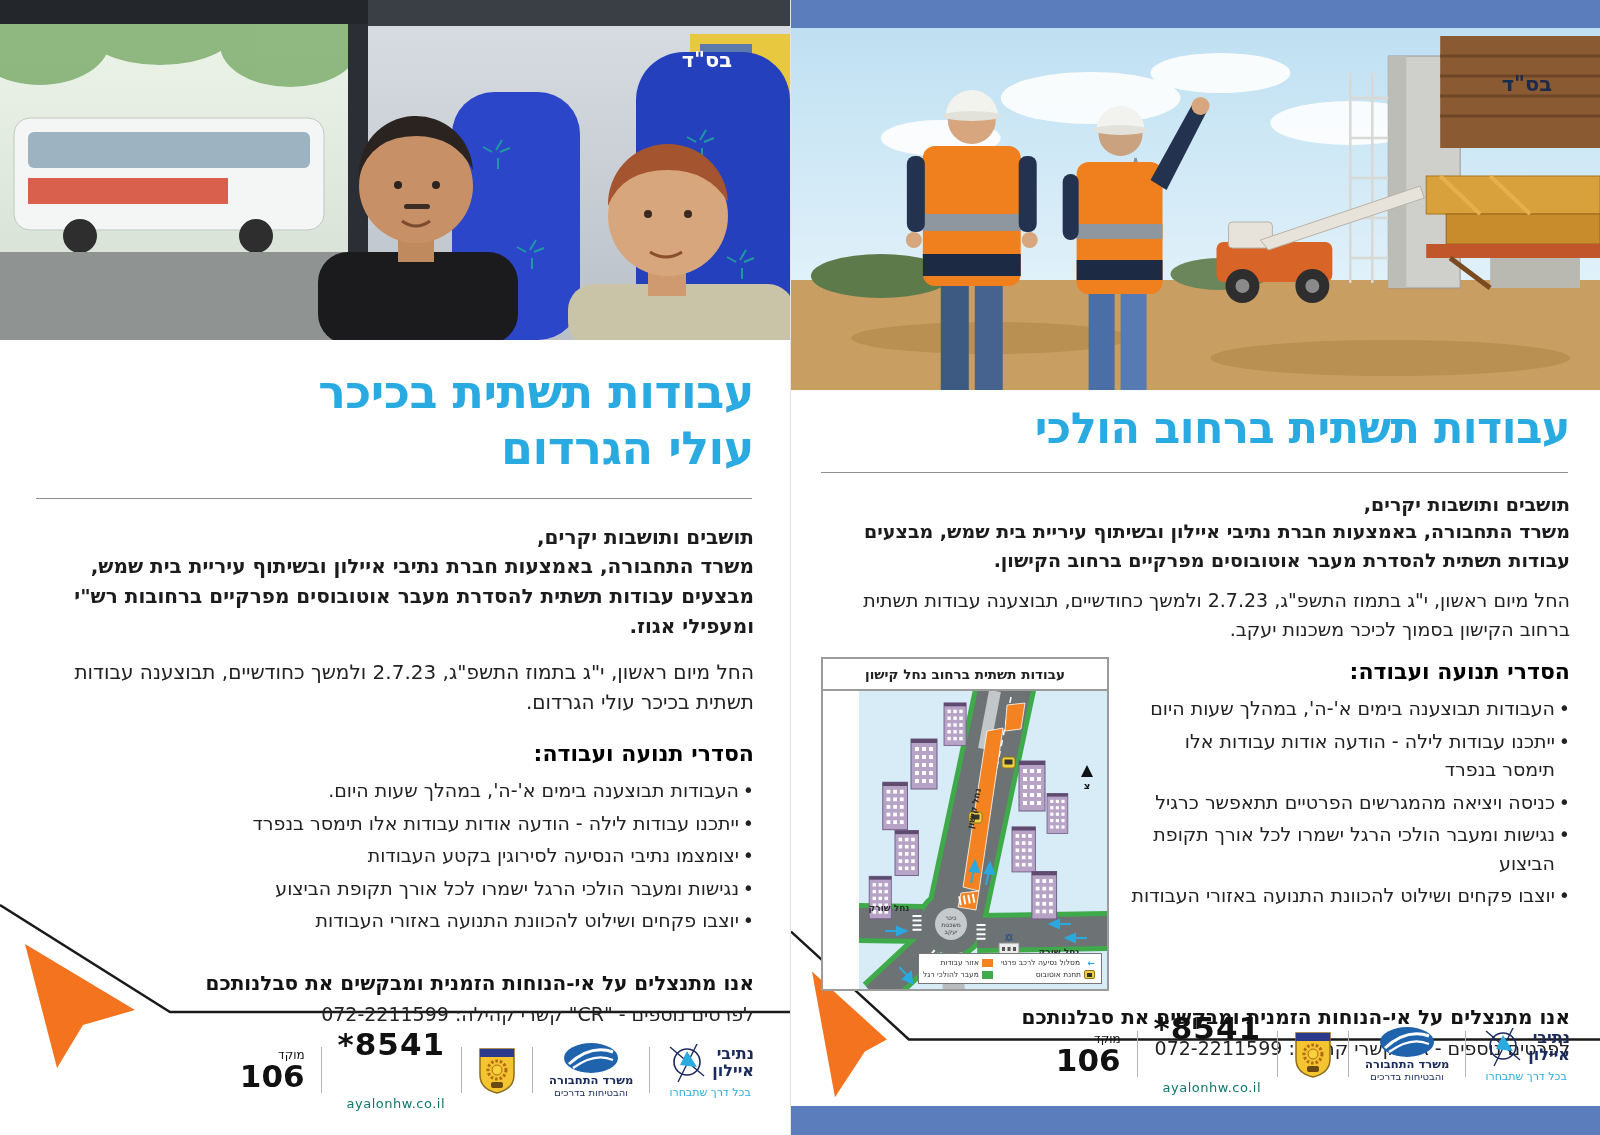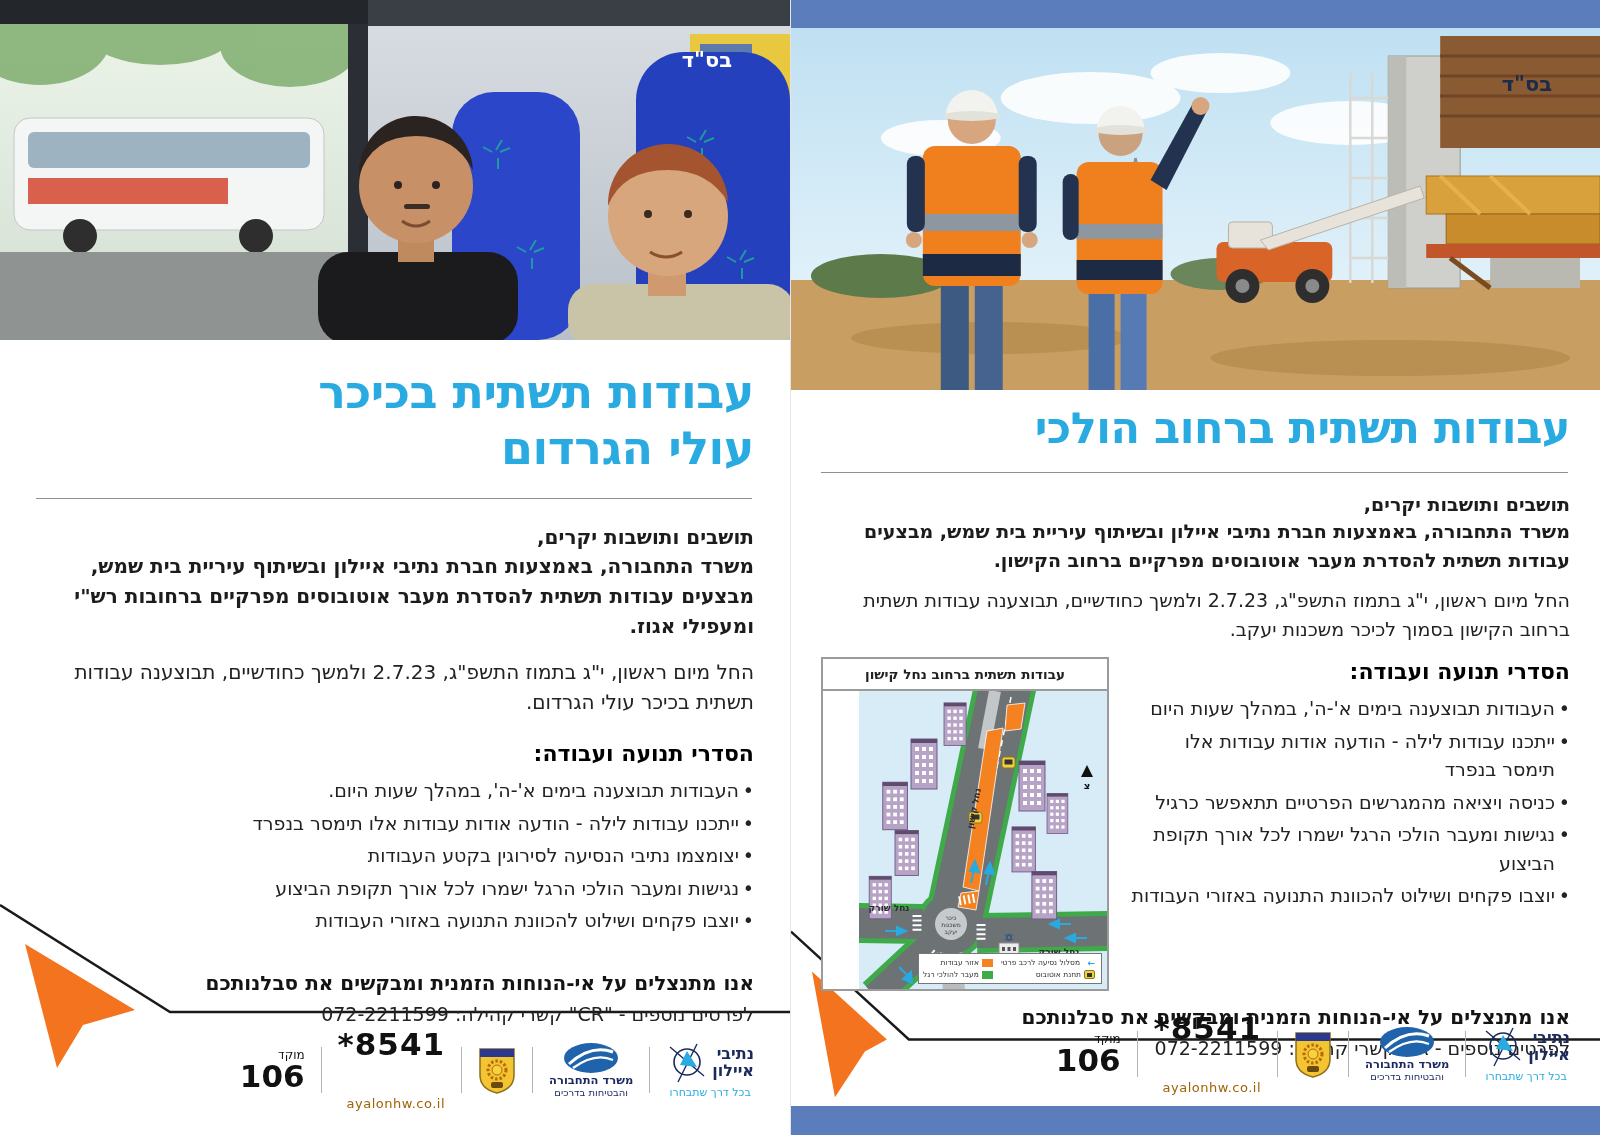--- a/index.html
+++ b/index.html
@@ -85,21 +85,21 @@
   .vdiv { width: 1px; height: 46px; background: #b3b3b3; flex: 0 0 auto; }
   .ayalon-logo { display: flex; flex-direction: column; align-items: center; }
   .ayalon-top { display: flex; align-items: center; gap: 4px; direction: rtl; }
   .ayalon-name { font-weight: bold; color: #1b2a5e; font-size: 16px; line-height: 1.02; text-align: right; }
   .ayalon-tagline { color: #29abe2; font-size: 11px; margin-top: 2px; }
   .ministry-logo { display: flex; flex-direction: column; align-items: center; }
   .ministry-name { font-weight: bold; color: #1b2a5e; font-size: 11.5px; line-height: 1.15; text-align: center; }
   .ministry-sub { color: #1b2a5e; font-size: 10px; line-height: 1.1; }
   .phone-block { display: flex; flex-direction: column; align-items: flex-start; gap: 36px; }
   .phone-number { font-weight: bold; font-size: 31px; color: #111; letter-spacing: 1px; line-height: 1; direction: ltr; }
-  .website { font-size: 13px; color: #a16207; letter-spacing: 0.5px; direction: ltr; }
+  .website { font-size: 13px; color: #0f766e; letter-spacing: 0.5px; direction: ltr; }
   .moked-block { display: flex; flex-direction: column; align-items: flex-start; direction: rtl; }
   .moked-label { font-size: 12px; color: #111; }
   .moked-number { font-weight: bold; font-size: 31px; color: #111; line-height: 0.95; }
 </style>
 </head>
 <body>
 
 <div class="canvas">
 
   <section class="flyer flyer-left">

